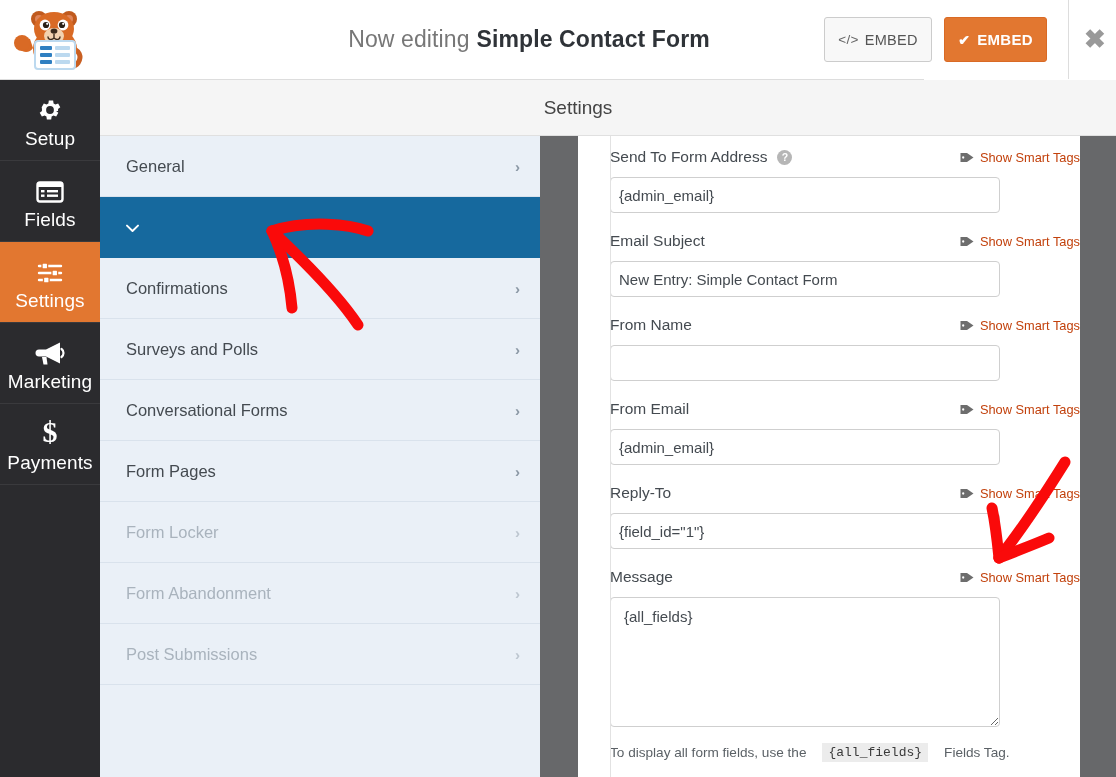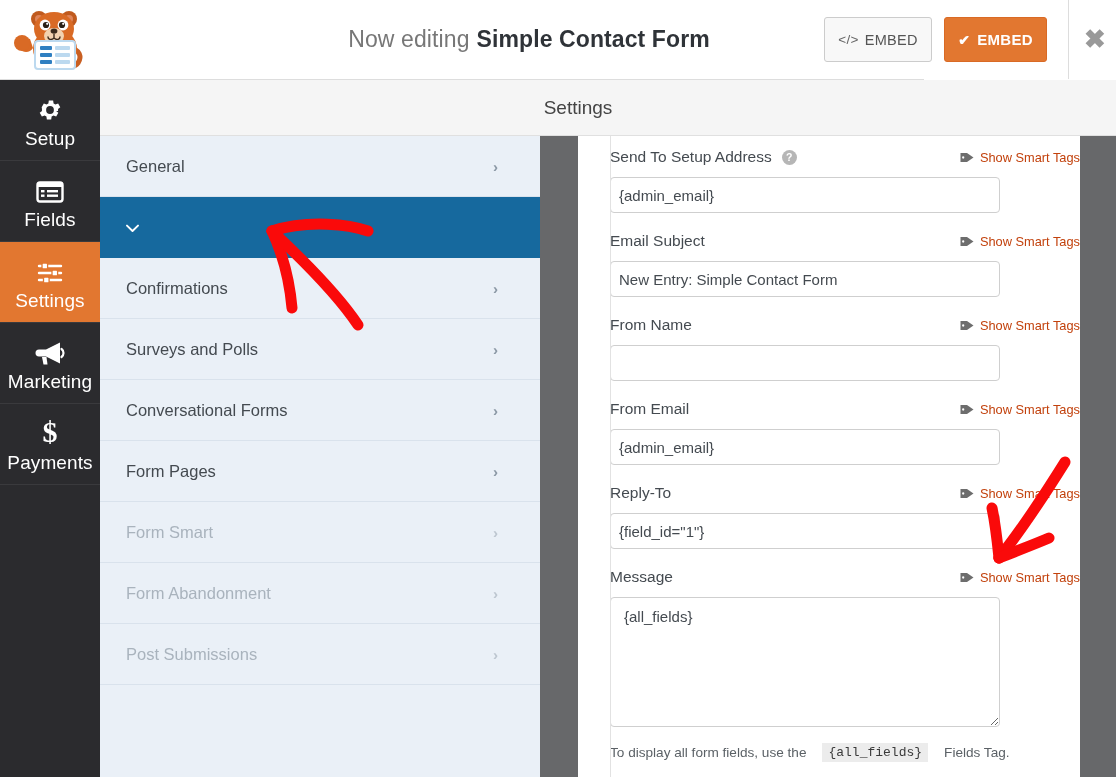--- a/index.html
+++ b/index.html
@@ -129,21 +129,21 @@
   .nav-panel {
     position: absolute; left: 100px; top: 136px;
     width: 440px; height: 641px;
     background: #eaf0f7;
     overflow: hidden;
   }
   .nav-item {
     position: relative;
     height: 61px;
     display: flex; align-items: center;
-    padding: 0 42px 0 26px;
+    padding: 0 20px 0 26px;
     border-bottom: 1px solid #d9e2ec;
     color: #444a50;
     font-size: 16.5px;
     cursor: pointer;
     background: #eaf0f7;
   }
   .nav-item .nav-label { flex: 1; }
   .nav-item .chev {
     color: #8b98a5;
     font-size: 15px;
@@ -430,21 +430,21 @@
       <span class="nav-label">Conversational Forms</span>
       <span class="chev">›</span>
     </div>
 
     <div class="nav-item">
       <span class="nav-label">Form Pages</span>
       <span class="chev">›</span>
     </div>
 
     <div class="nav-item disabled">
-      <span class="nav-label">Form Smart</span>
+      <span class="nav-label">Form Locker</span>
       <span class="chev">›</span>
     </div>
 
     <div class="nav-item disabled">
       <span class="nav-label">Form Abandonment</span>
       <span class="chev">›</span>
     </div>
 
     <div class="nav-item disabled">
       <span class="nav-label">Post Submissions</span>
@@ -456,21 +456,21 @@
 
   <div class="gutter-left"></div>
   <div class="gutter-right"></div>
 
   <div class="content-panel">
     <div class="content-inner">
 
       
       <div class="field-row" style="margin-top:9px;">
         <span class="field-label">
-          <span>Send To Setup Address</span>
+          <span>Send To Form Address</span>
           <span class="help-icon">?</span>
         </span>
         <span class="smart-tags">
           <span class="tag-icon">
             <svg width="14" height="13" viewBox="0 0 14 13" fill="#6d6d6d">
                 <path d="M0.5 2 L7 2 L13.5 6.5 L7 11 L0.5 11 Z"></path>
                 <circle cx="3.2" cy="6.5" r="1.15" fill="#ffffff"></circle>
               </svg>
           </span>
           <span>Show Smart Tags</span>

